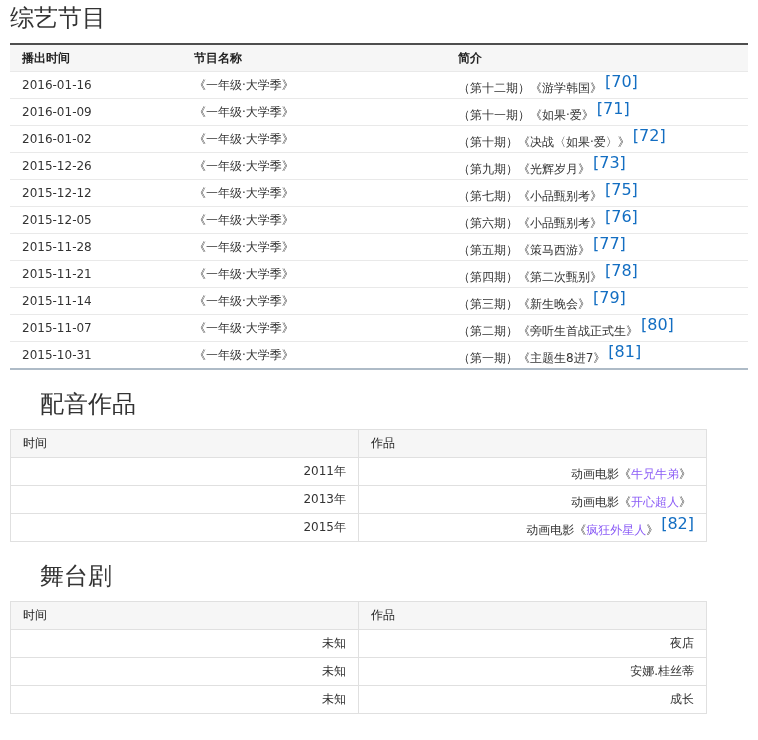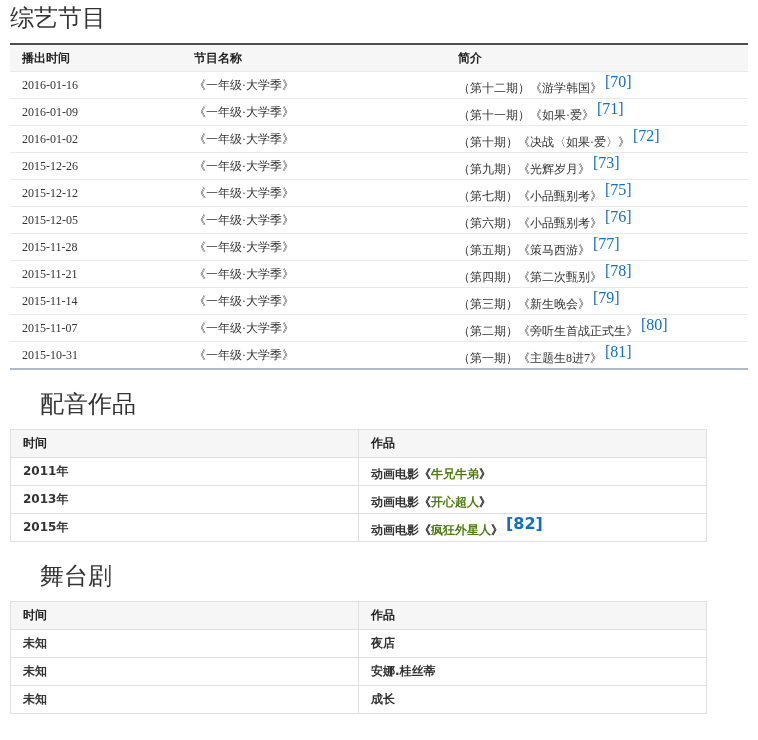--- a/index.html
+++ b/index.html
@@ -22,21 +22,20 @@
   }
   h2.sec.later { margin-top: 24px; margin-left: 30px; }
 
   table { border-collapse: collapse; table-layout: fixed; font-size: 12px; }
 
   
   .t1 {
     width: 738px;
     border-top: 2px solid #4e4e4e;
     border-bottom: 2px solid #aebbc7;
-    font-family: Liberation Serif, serif;
   }
   .t1 th, .t1 td {
     border-bottom: 1px solid #e9e9e9;
     height: 26px;
     padding: 0 12px;
     text-align: left;
     vertical-align: middle;
     white-space: nowrap;
     overflow: hidden;
   }
@@ -58,28 +57,28 @@
     border: 1px solid #e0e0e0;
     height: 27px;
     padding: 0 12px;
     vertical-align: middle;
     white-space: nowrap;
     overflow: hidden;
   }
   .t2 th {
     background: #f6f6f6;
     text-align: left;
-    font-weight: bold;
+    font-weight: normal;
     color: #222;
   }
-  .t2 td { text-align: left; font-weight: bold; }
+  .t2 td { text-align: right; }
   .t2 .h1 { width: 323px; }
 
   a.link {
-    color: #4d7c0f;
+    color: #8b5cf6;
     text-decoration: none;
     cursor: pointer;
   }
   sup.ref {
     color: #136ec2;
     font-size: 16px;
     line-height: 1;
     margin-left: 3px;
     cursor: pointer;
   }

